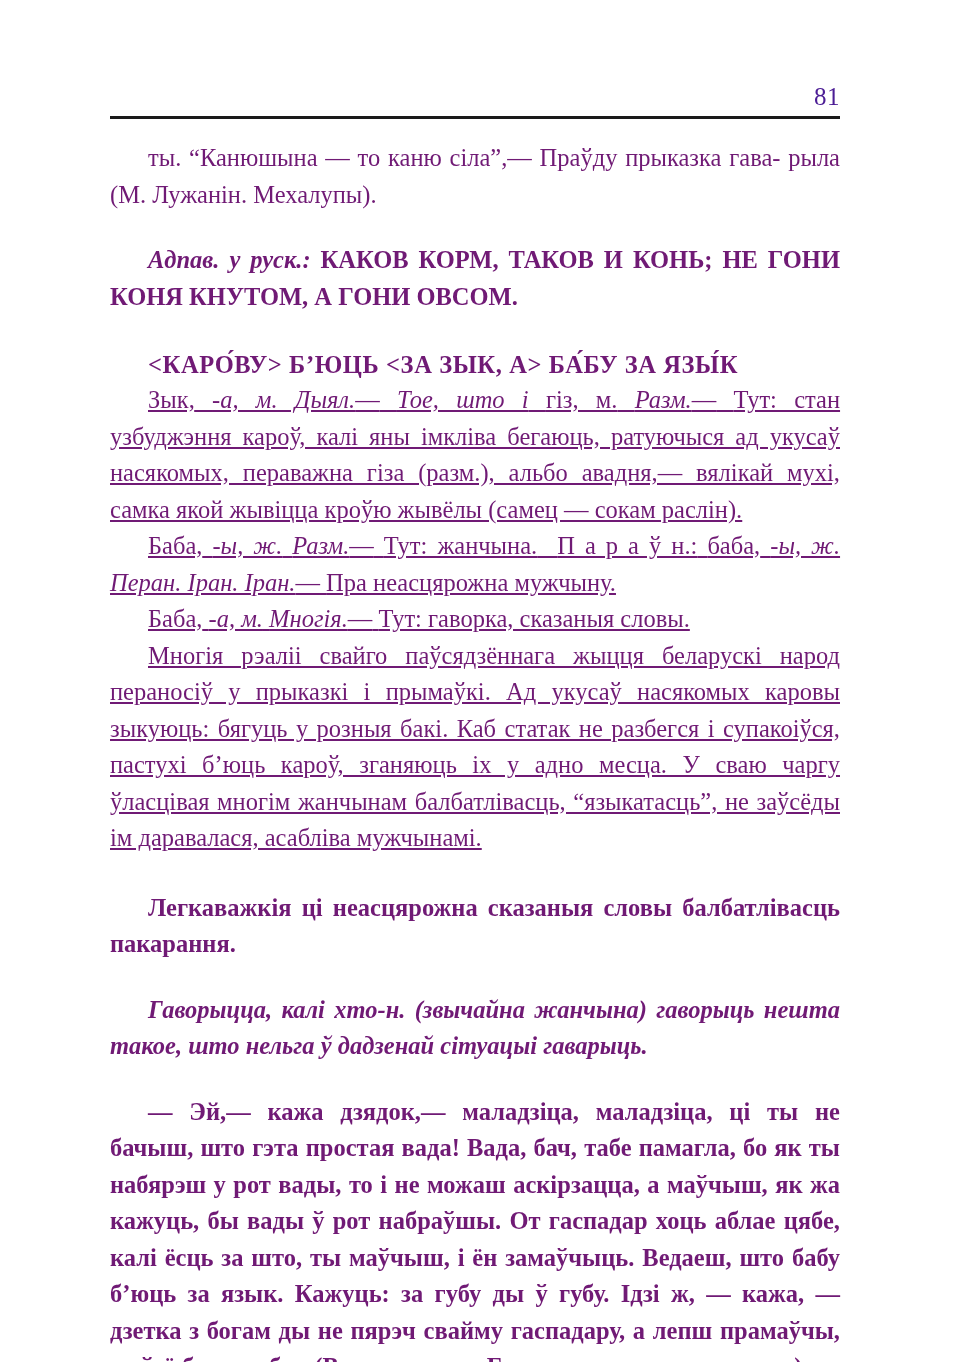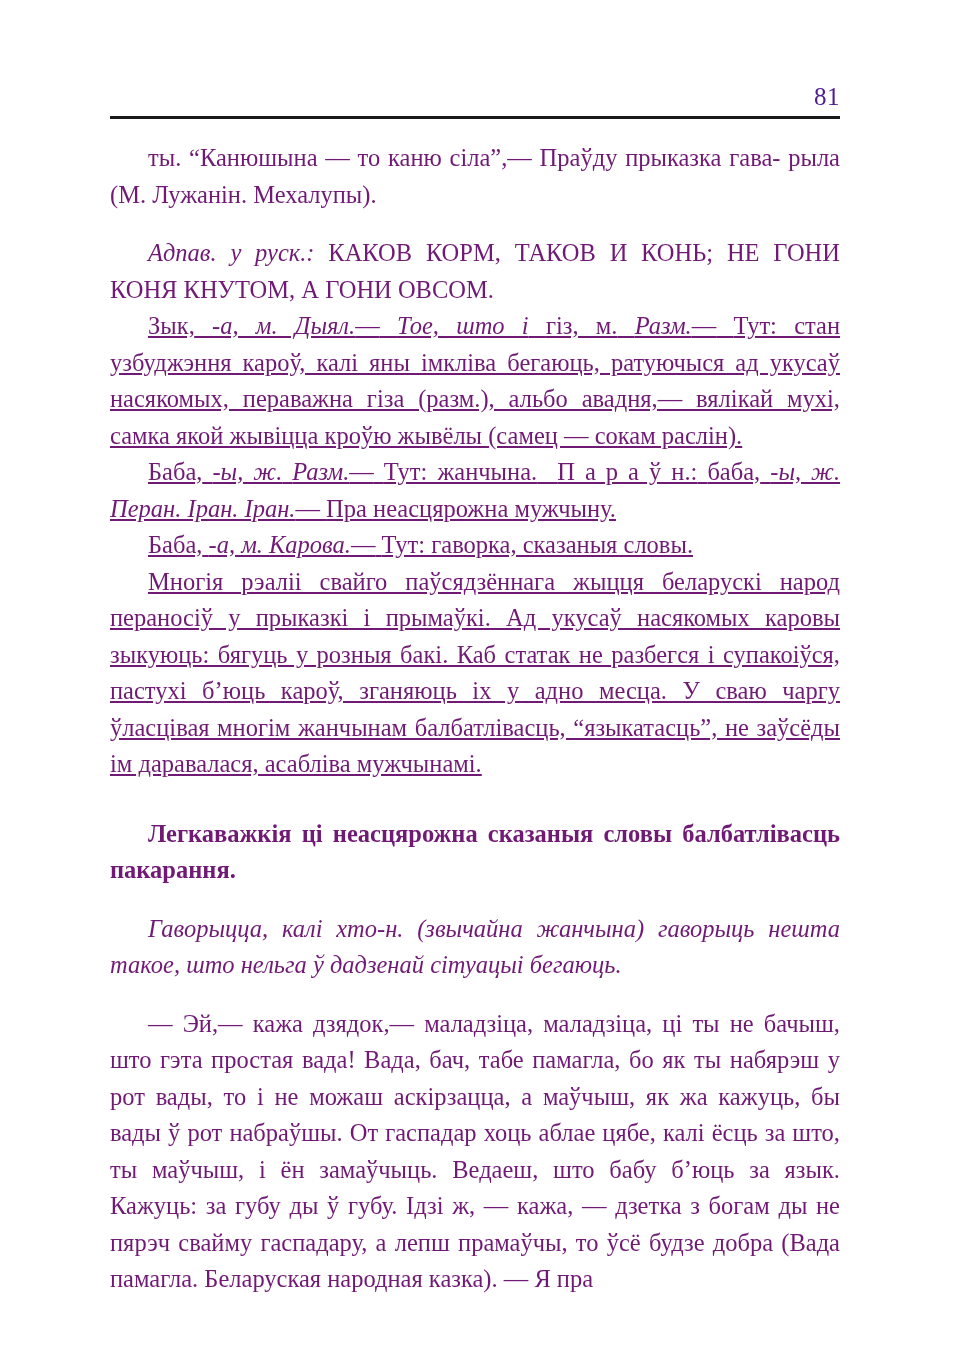--- a/index.html
+++ b/index.html
@@ -63,21 +63,21 @@
     text-align: justify;
     text-justify: inter-word;
     -webkit-hyphens: none;
     hyphens: none;
     color: #701a75;
   }
 
   .indent { text-indent: 38px; }
 
   .gap-lg { margin-top: 33px; }
-  .gap-md { margin-top: 22px; }
+  .gap-md { margin-top: 29px; font-weight: bold; }
   .gap-sm { margin-top: 0px; text-decoration: underline; }
 
   .entry-head {
     font-weight: bold;
     font-size: 24.5px;
     line-height: 34px;
     text-align: left;
     text-indent: 38px;
     letter-spacing: 0.6px;
     white-space: nowrap;
@@ -114,31 +114,32 @@
     <div class="head-rule"></div>
   </div>
 
   <div class="column">
 
     <p class="indent"><span>ты. “Канюшына — то каню сіла”,— Праўду прыказка гава-
 рыла (М. Лужанін. Мехалупы).</span></p>
 
     <p class="indent gap-md"><span class="it">Адпав. у руск.:</span> <span>КАКОВ КОРМ, ТАКОВ И КОНЬ; НЕ ГОНИ КОНЯ КНУТОМ, А ГОНИ ОВСОМ.</span></p>
 
+    <p class="entry-head gap-lg">&lt;КАРО́ВУ&gt; Б’ЮЦЬ &lt;ЗА ЗЫК, А&gt; БА́БУ ЗА ЯЗЫ́К</p>
 
 
     <p class="indent gap-sm"><span>Зык,</span> <span class="it">-а, м. Дыял.</span><span>—</span> <span class="it">Тое, што і</span> <span>гіз, м.</span> <span class="it">Разм.</span><span>—</span> <span>Тут: стан узбуджэння кароў, калі яны імкліва бегаюць, ратуючыся ад укусаў насякомых, пераважна гіза (разм.), альбо авадня,— вялікай мухі, самка якой жывіцца кроўю жывёлы (самец — сокам раслін).</span></p>
 
     <p class="indent gap-sm"><span>Баба,</span> <span class="it">-ы, ж.</span> <span class="it">Разм.</span><span>—</span> <span>Тут: жанчына.</span> &nbsp;<span>П а р а ў н.:</span> <span>баба,</span> <span class="it">-ы, ж.</span> <span class="it">Перан. Іран. Іран.</span><span>—</span> <span>Пра неасцярожна мужчыну.</span></p>
 
-    <p class="indent gap-sm"><span>Баба,</span> <span class="it">-а, м.</span> <span class="it">Карова.</span><span>—</span> <span>Тут: гаворка, сказаныя словы.</span></p>
+    <p class="indent gap-sm"><span>Баба,</span> <span class="it">-а, м.</span> <span class="it">Многія.</span><span>—</span> <span>Тут: гаворка, сказаныя словы.</span></p>
 
     <p class="indent gap-sm">Многія рэаліі свайго паўсядзённага жыцця беларускі народ пераносіў у прыказкі і прымаўкі. Ад укусаў насякомых каровы зыкуюць: бягуць у розныя бакі. Каб статак не разбегся і супакоіўся, пастухі б’юць кароў, зганяюць іх у адно месца. У сваю чаргу ўласцівая многім жанчынам балбатлівасць, “языкатасць”, не заўсёды ім даравалася, асабліва мужчынамі.</p>
 
     <p class="bold-lead gap-lg">Легкаважкія ці неасцярожна сказаныя словы балбатлівасць пакарання.</p>
 
-    <p class="italic-block gap-md">Гаворыцца, калі хто-н. (звычайна жанчына) гаворыць нешта такое, што нельга ў дадзенай сітуацыі бегаюць.</p>
+    <p class="italic-block gap-md">Гаворыцца, калі хто-н. (звычайна жанчына) гаворыць нешта такое, што нельга ў дадзенай сітуацыі гаварыць.</p>
 
     <p class="indent gap-md">— Эй,— кажа дзядок,— маладзіца, маладзіца, ці ты не бачыш, што гэта простая вада! Вада, бач, табе памагла, бо як ты набярэш у рот вады, то і не можаш аскірзацца, а маўчыш, як жа кажуць, бы вады ў рот набраўшы. От гаспадар хоць аблае цябе, калі ёсць за што, ты маўчыш, і ён замаўчыць. Ведаеш, што бабу б’юць за язык. Кажуць: за губу ды ў губу. Ідзі ж, — кажа, — дзетка з богам ды не пярэч свайму гаспадару, а лепш прамаўчы, то ўсё будзе добра (Вада памагла. Беларуская народная казка). — Я пра</p>
 
   </div>
 
 </div>
 
 </body></html>

